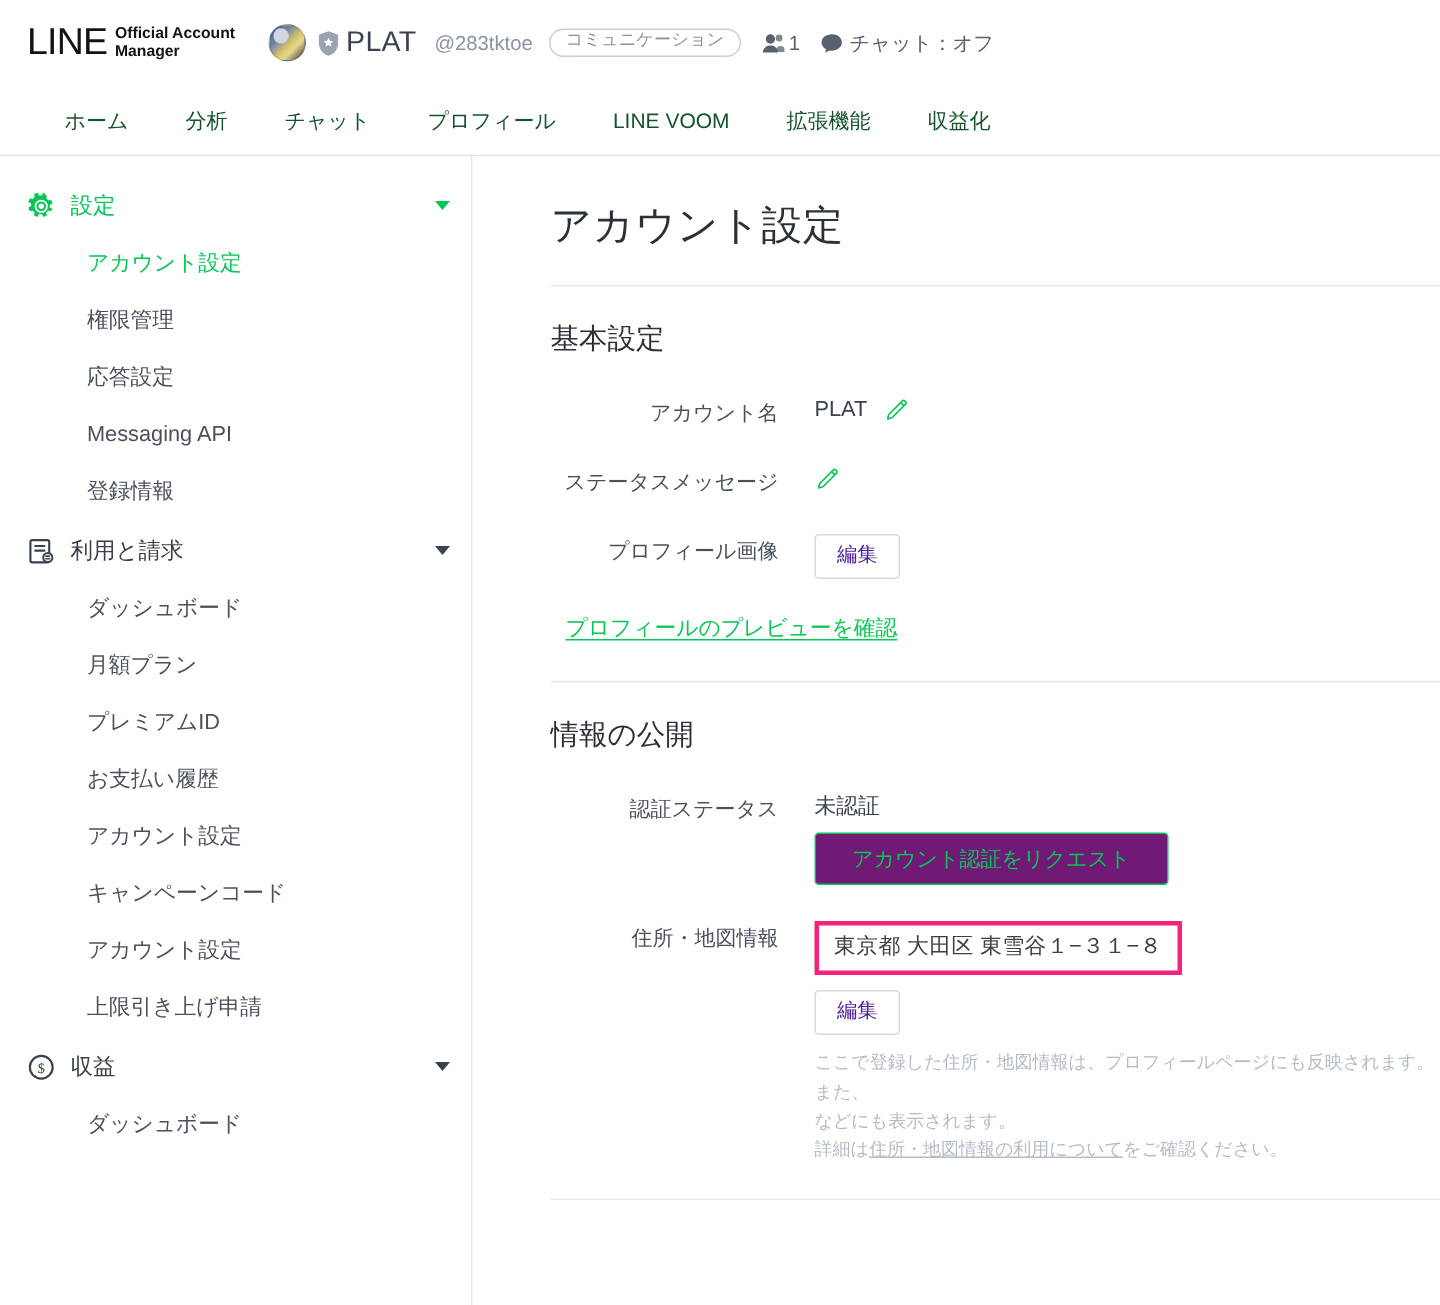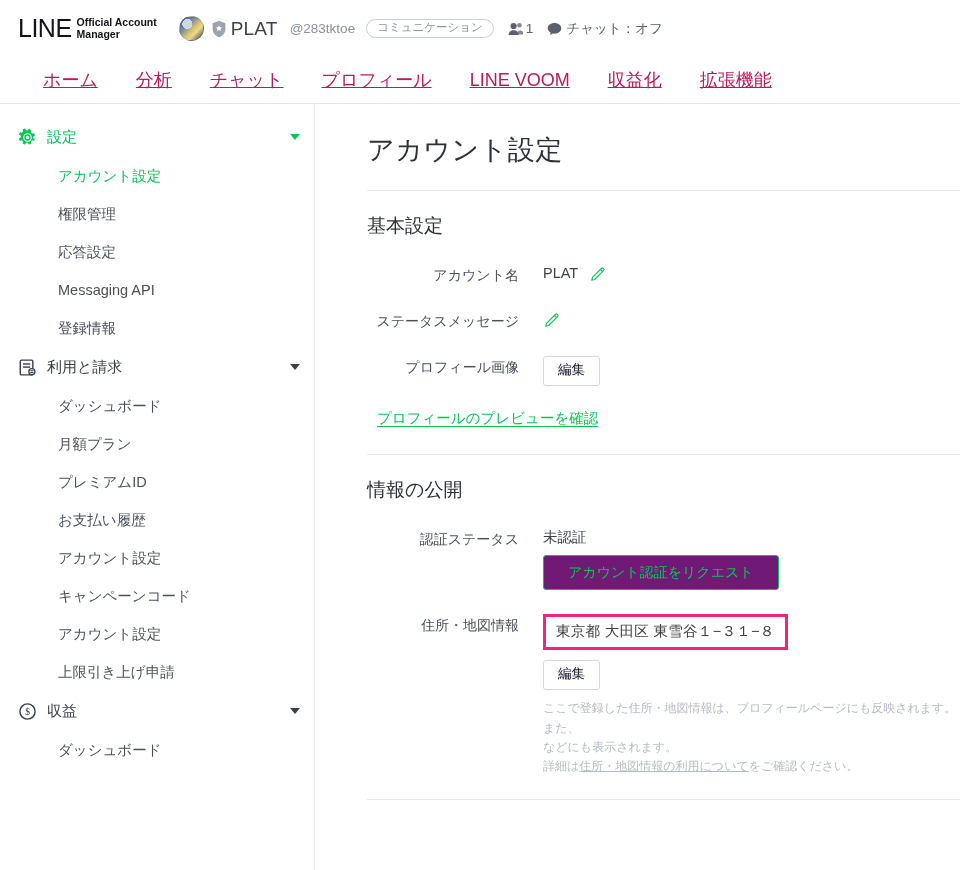--- a/index.html
+++ b/index.html
@@ -89,27 +89,26 @@
   
   .navbar {
     height: 47px;
     display: flex;
     align-items: center;
     padding-left: 24px;
     gap: 0;
     border-bottom: 1px solid #e4e7ea;
   }
   .nav-tab {
-    font-size: 18px;
-    color: #be185d;
+    font-size: 14px;
+    color: #14532d;
     padding: 0 19px;
     line-height: 46px;
     cursor: pointer;
     white-space: nowrap;
-    text-decoration: underline;
   }
 
   
   .layout { display: flex; height: 766px; }
 
   
   .sidebar {
     width: 315px;
     flex: none;
     border-right: 1px solid #e4e7ea;
@@ -192,21 +191,21 @@
   .pencil {
     display: inline-block;
     vertical-align: -3px;
     margin-left: 8px;
     cursor: pointer;
   }
 
   .btn-plain {
     display: inline-block;
     font-size: 13.5px;
-    color: #0f172a;
+    color: #4c1d95;
     background: #fff;
     border: 1px solid #d4d9de;
     border-radius: 3px;
     padding: 6px 14px 7px;
     cursor: pointer;
     line-height: 1.1;
   }
 
   .btn-green-outline {
     display: inline-block;
@@ -294,22 +293,22 @@
     <span>チャット：オフ</span>
   </div>
 </div>
 
 <div class="navbar">
   <div class="nav-tab">ホーム</div>
   <div class="nav-tab">分析</div>
   <div class="nav-tab">チャット</div>
   <div class="nav-tab">プロフィール</div>
   <div class="nav-tab">LINE VOOM</div>
+  <div class="nav-tab">拡張機能</div>
   <div class="nav-tab">収益化</div>
-  <div class="nav-tab">拡張機能</div>
 </div>
 
 <div class="layout">
 
   <div class="sidebar">
 
     <div class="sb-group active">
       <svg class="g-icon" viewBox="0 0 20 20">
         <path d="M10 6.6a3.4 3.4 0 100 6.8 3.4 3.4 0 000-6.8zm0 5.3a1.9 1.9 0 110-3.8 1.9 1.9 0 010 3.8z" fill="#06c755"></path>
         <path d="M17.4 11.6l-1.45-.5a6.3 6.3 0 000-2.2l1.45-.5a.6.6 0 00.37-.77l-.62-1.73a.6.6 0 00-.74-.37l-1.45.5a6.1 6.1 0 00-1.56-1.56l.5-1.45a.6.6 0 00-.37-.74L11.8.64a.6.6 0 00-.77.37l-.5 1.45a6.3 6.3 0 00-2.2 0l-.5-1.45A.6.6 0 007.06.64L5.33 1.26a.6.6 0 00-.37.74l.5 1.45A6.1 6.1 0 003.9 5.01l-1.45-.5a.6.6 0 00-.74.37L1.09 6.6a.6.6 0 00.37.77l1.45.5a6.3 6.3 0 000 2.2l-1.45.5a.6.6 0 00-.37.77l.62 1.73a.6.6 0 00.74.37l1.45-.5a6.1 6.1 0 001.56 1.56l-.5 1.45a.6.6 0 00.37.74l1.73.62a.6.6 0 00.77-.37l.5-1.45a6.3 6.3 0 002.2 0l.5 1.45a.6.6 0 00.77.37l1.73-.62a.6.6 0 00.37-.74l-.5-1.45a6.1 6.1 0 001.56-1.56l1.45.5a.6.6 0 00.74-.37l.62-1.73a.6.6 0 00-.37-.77zM10 14.6A4.6 4.6 0 1114.6 10 4.6 4.6 0 0110 14.6z" fill="#06c755"></path>

